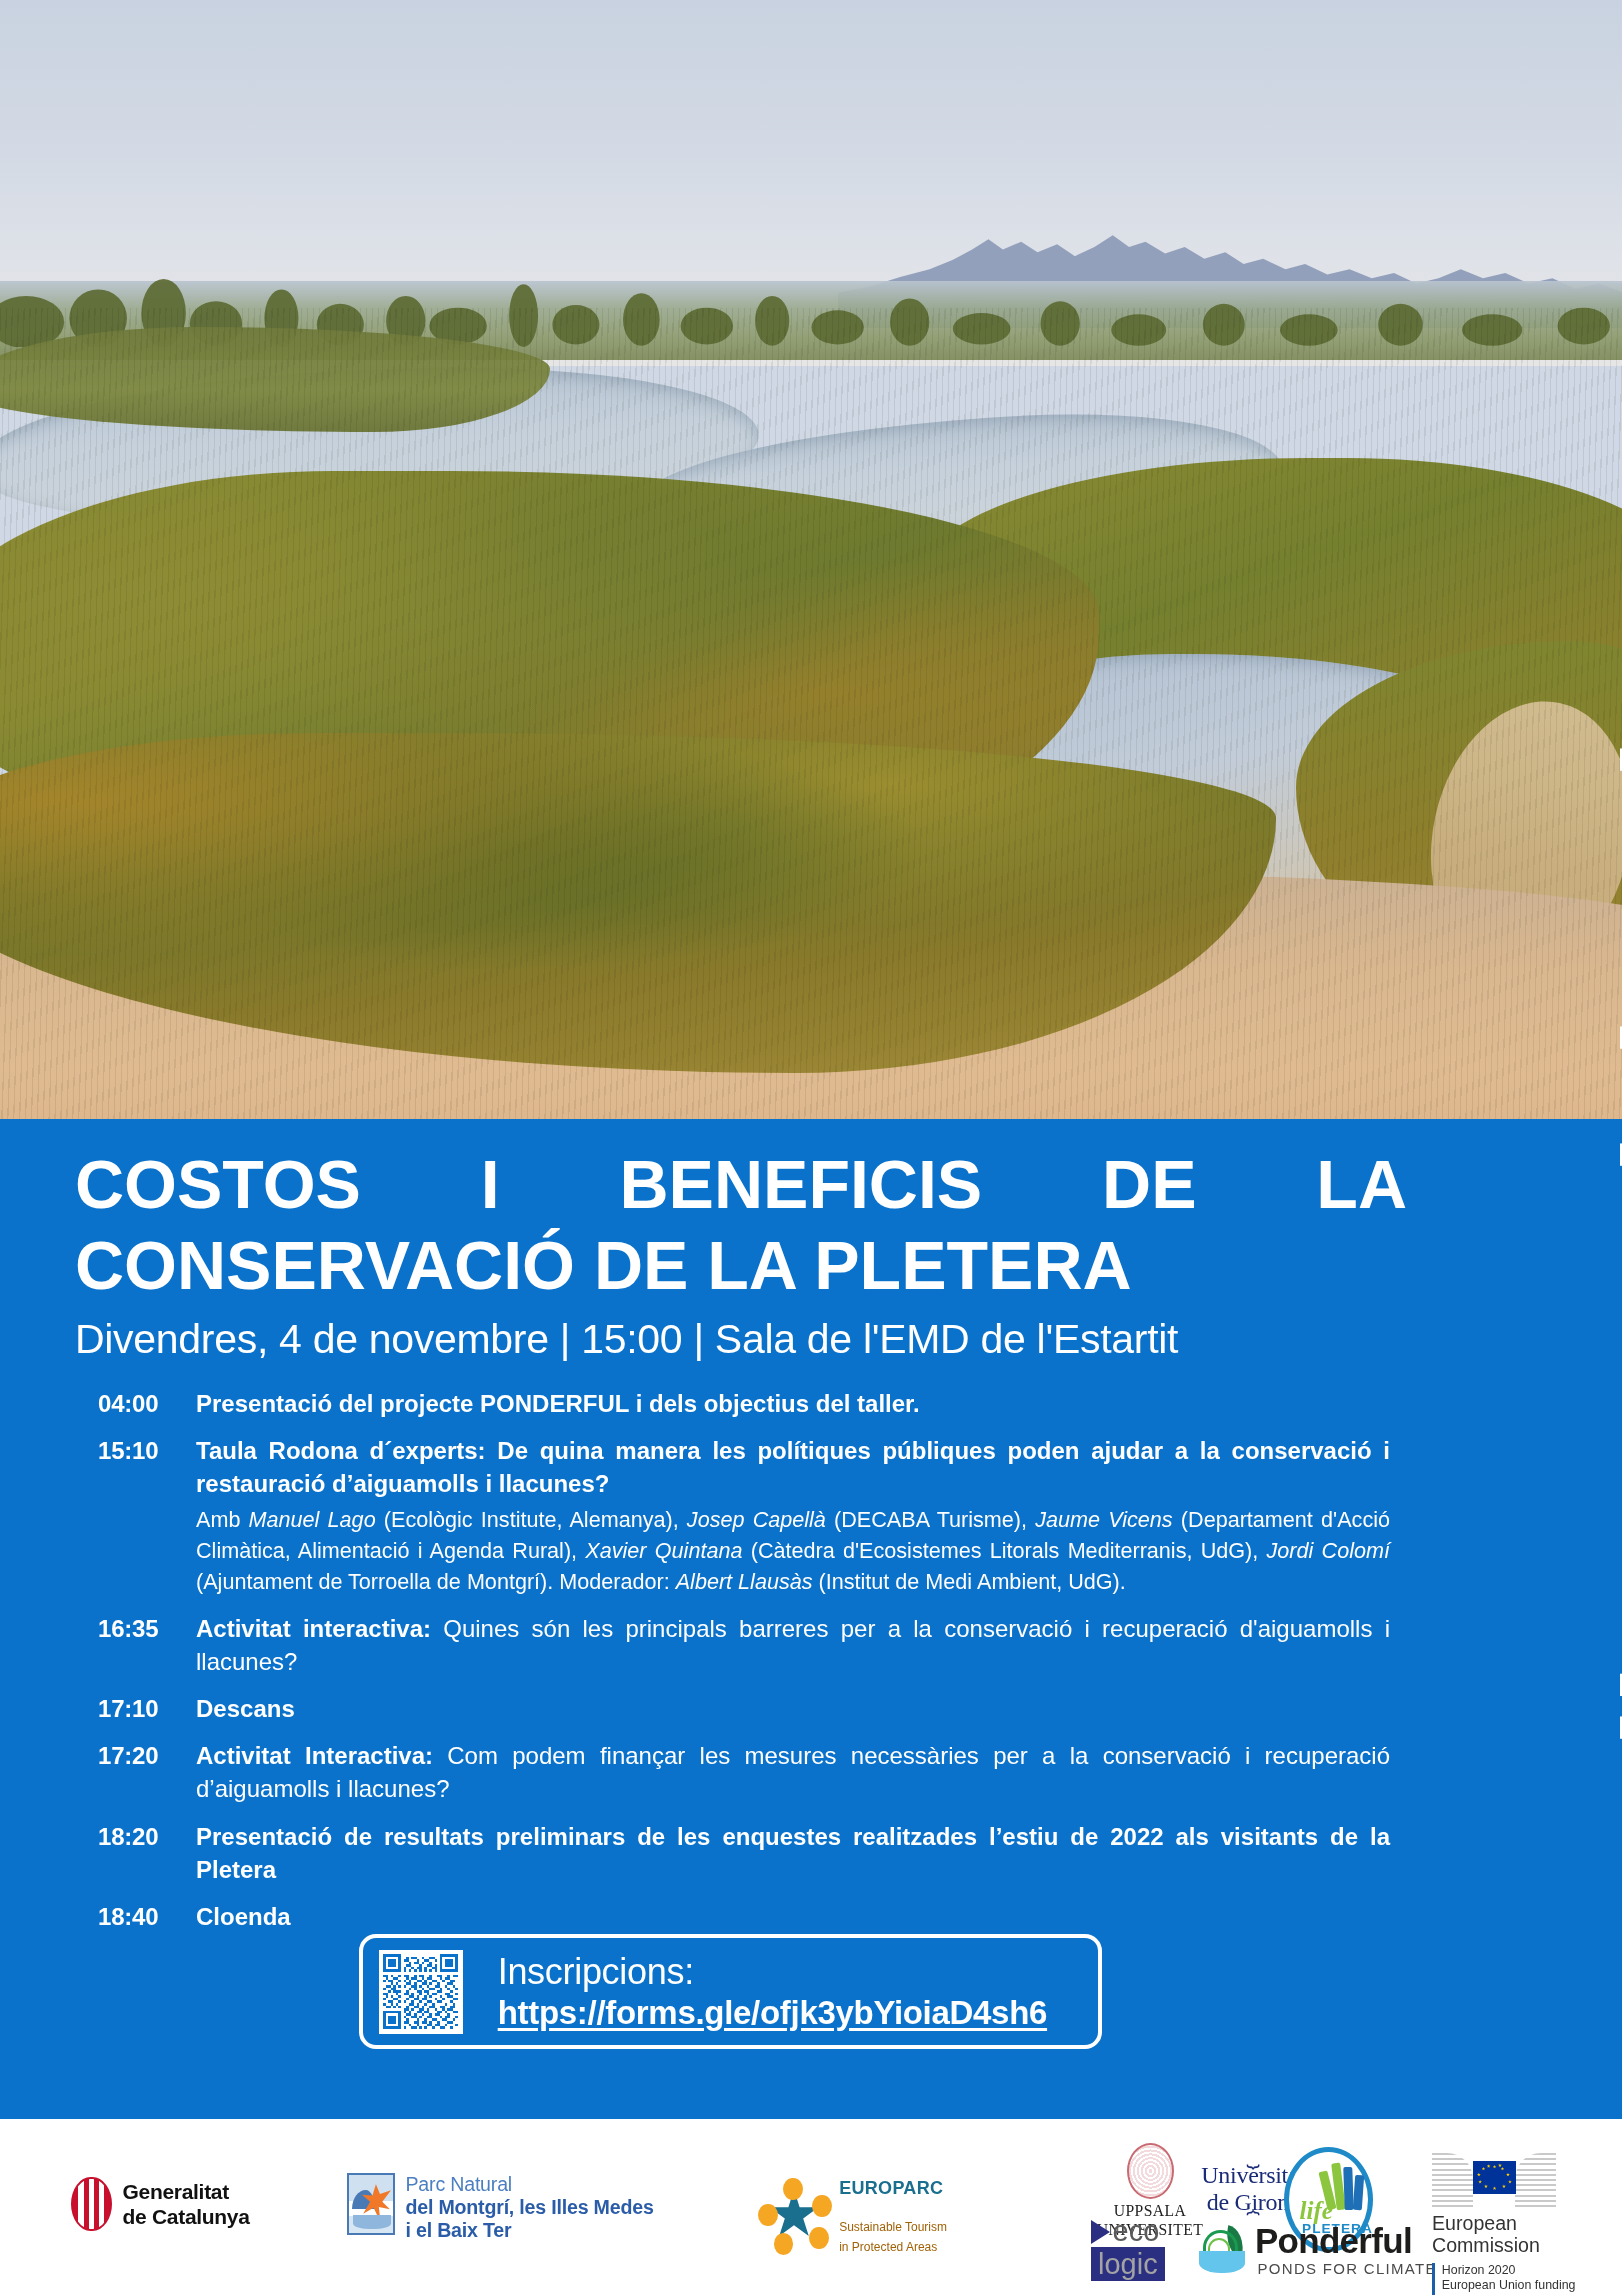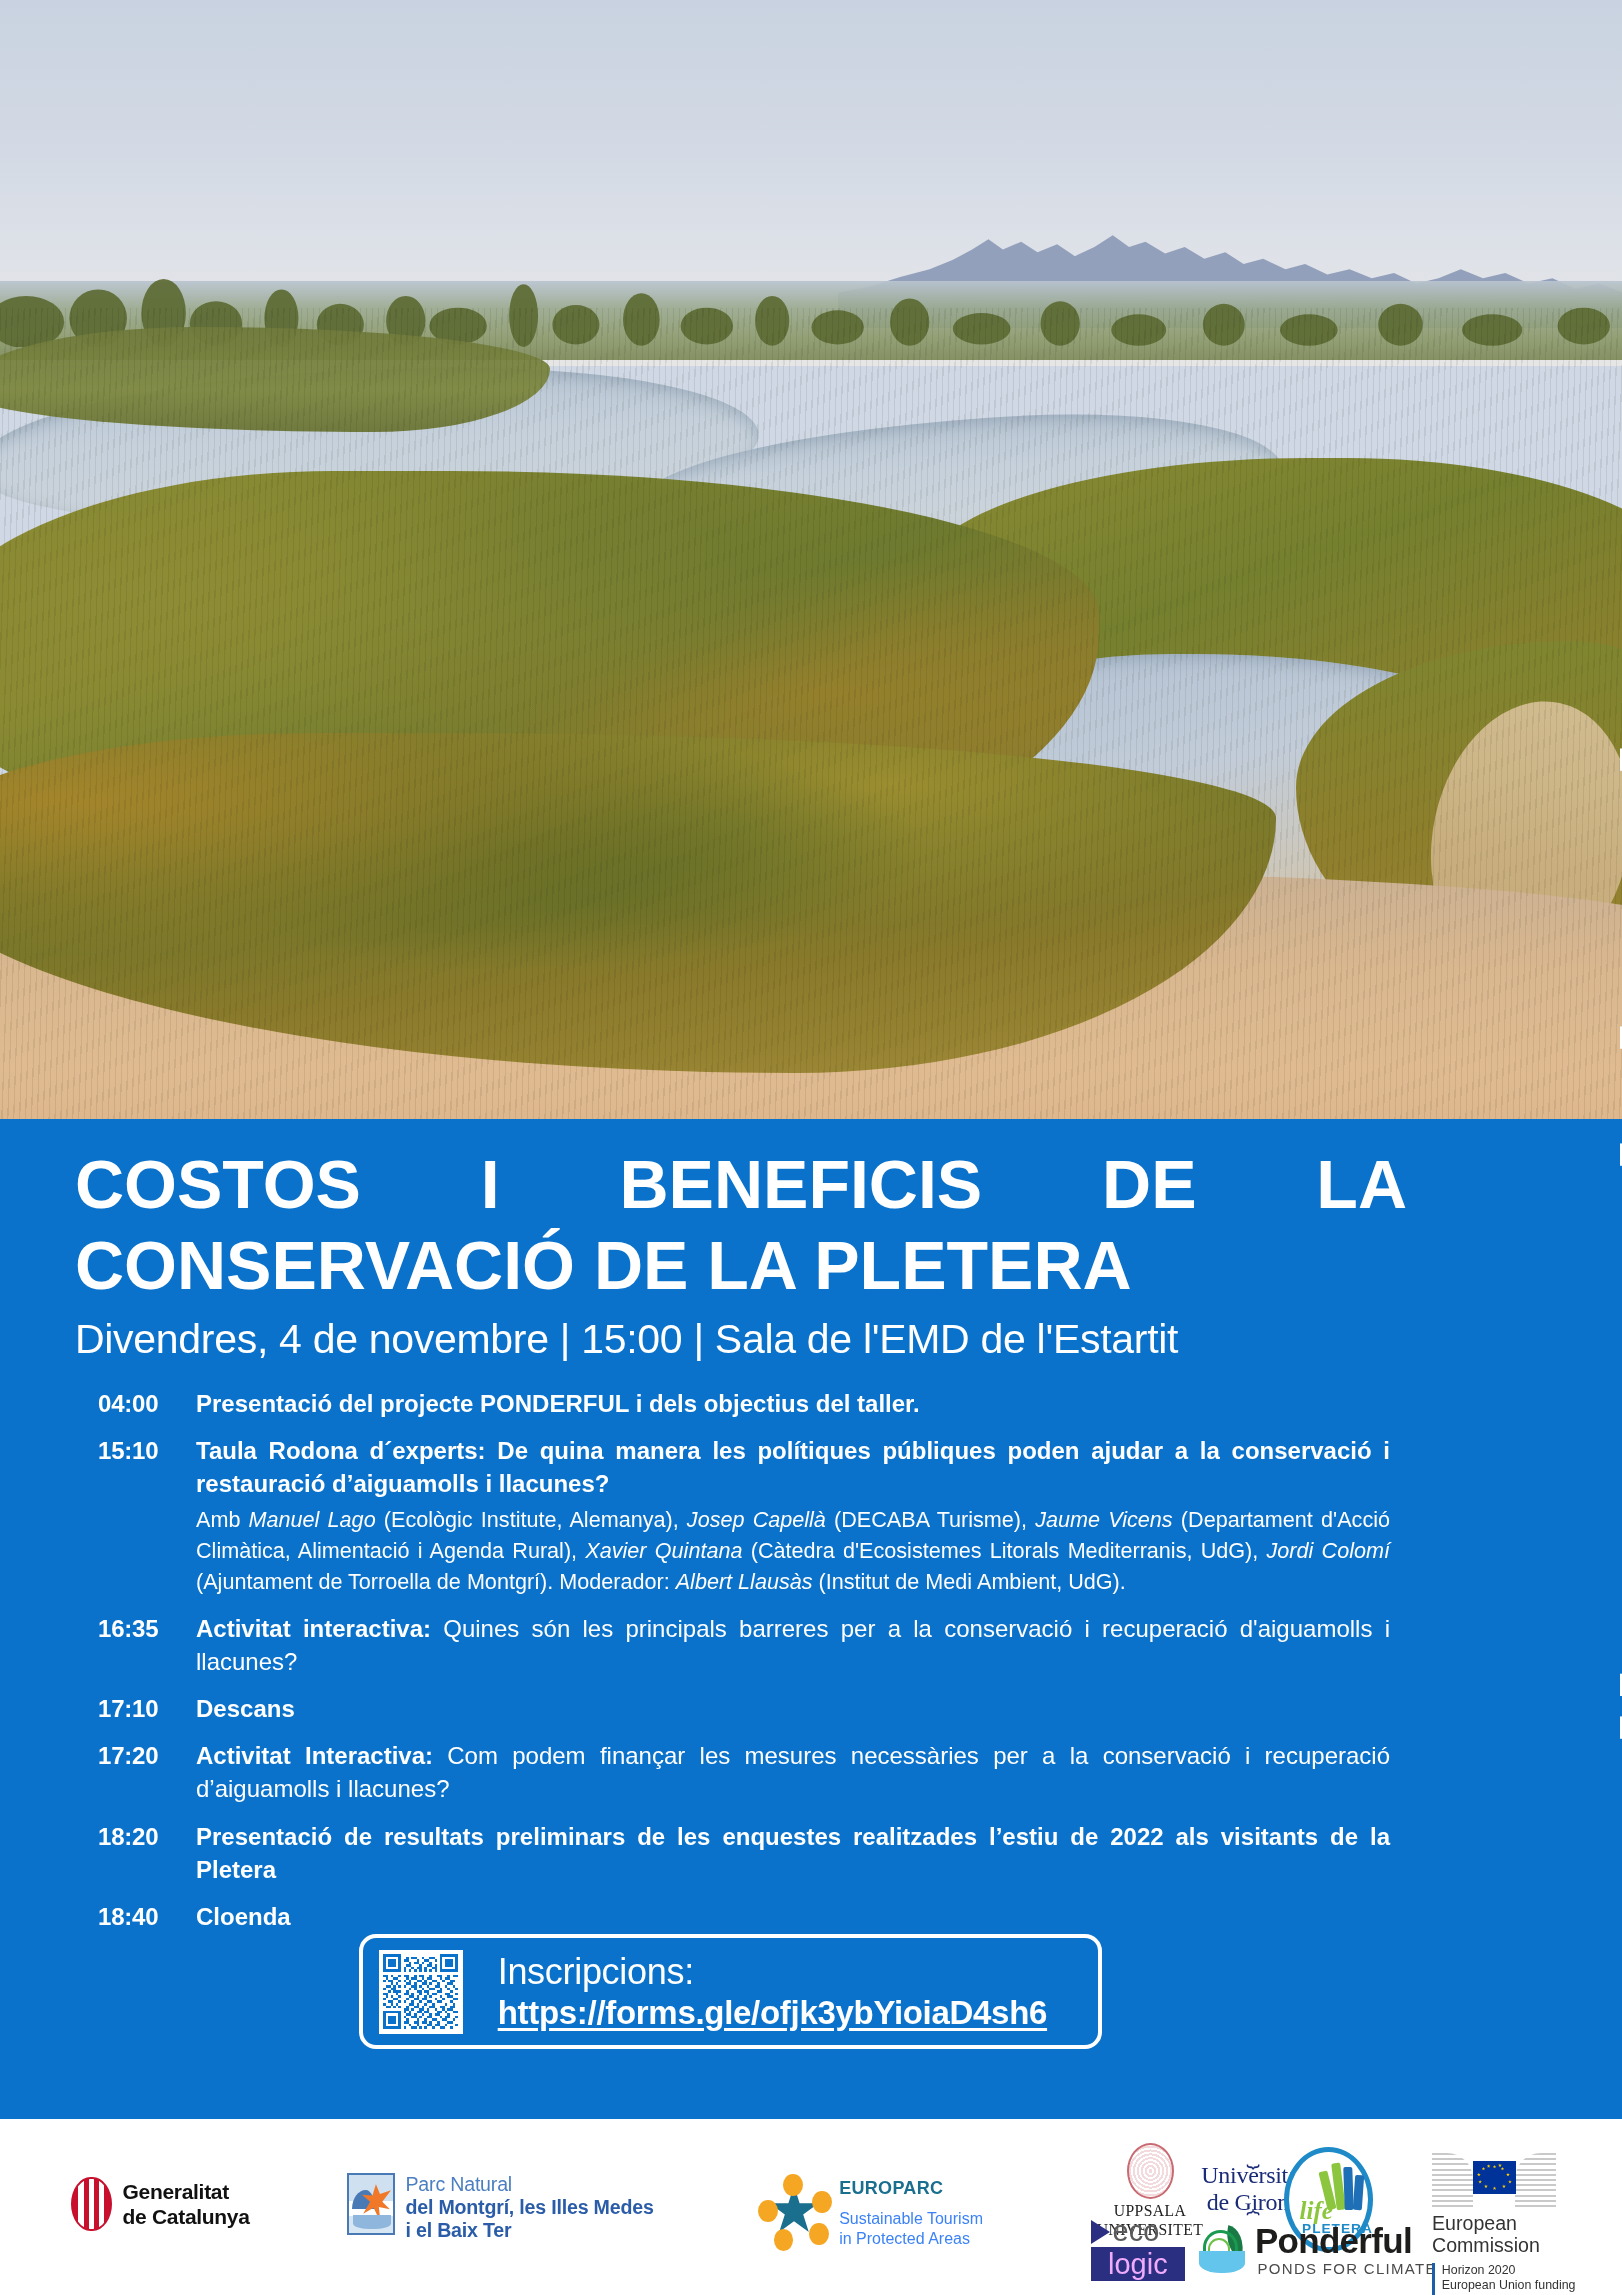--- a/index.html
+++ b/index.html
@@ -354,22 +354,22 @@
   #ep-mark .d4 { left: 51px; top: 48px; }
   #ep-mark .d5 { left: 15.7px; top: 54px; }
   #ep-text { margin-left: 9.2px; }
   #ep-name {
     font-family: "Liberation Sans", sans-serif;
     font-weight: 700; font-size: 18px; line-height: 30px;
     color: #1a6e8e; letter-spacing: 0.3px;
   }
   #ep-sub {
     font-family: "Liberation Sans", sans-serif;
-    font-weight: 400; font-size: 16px; line-height: 20px;
-    color: #3b82f6; margin-top: 6px;
+    font-weight: 400; font-size: 12px; line-height: 20px;
+    color: #a16207; margin-top: 14px;
   }
 
   
   #logo-uppsala { left: 1091px; top: 23.6px; width: 118px; text-align:center; }
   #ups-seal {
     width: 47px; height: 56px; margin: 0 auto;
     border: 2.6px solid #c86a72;
     border-radius: 50%;
     background:
       repeating-radial-gradient(circle at 50% 50%, #f3dadd 0 2px, #ffffff 2px 3.9px);
@@ -420,22 +420,22 @@
   #eco-top { display:flex; align-items:center; }
   #eco-tri {
     width:0;height:0;border-left:19.6px solid #2b2f82;
     border-top:12.4px solid transparent;border-bottom:12.4px solid transparent;
   }
   #eco-word {
     font-family:"Liberation Sans", sans-serif; font-weight:400;
     font-size: 29px; line-height:29px; color:#5a5a5a; margin-left:2.6px;
   }
   #eco-bot {
-    background:#2b2f82; color:#f0abfc; font-family:"Liberation Sans", sans-serif;
-    font-weight:400; font-size: 29px; line-height:34px; padding:0 17px;
+    background:#2b2f82; color:#a3a3a3; font-family:"Liberation Sans", sans-serif;
+    font-weight:400; font-size: 29px; line-height:34px; padding:0 7px;
     display:inline-block; margin-top:1.3px;
   }
 
   
   #logo-ponderful { left: 1196px; top: 103px; display:flex; align-items:center; }
   #pf-mark { position:relative; width:51px; height:47px; flex:0 0 auto; }
   #pf-bowl {
     position:absolute; left:2.6px; bottom:0; width:46px; height:22px;
     background:#63c4ec; border-radius: 0 0 46% 46%;
   }

